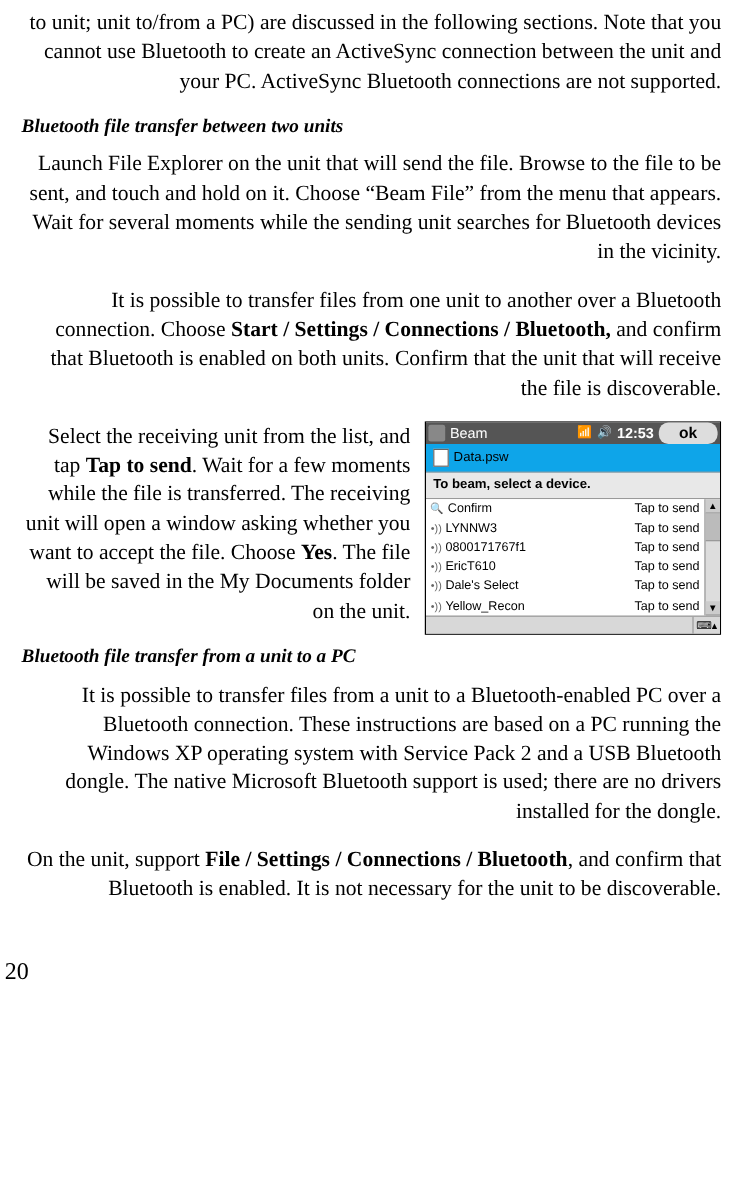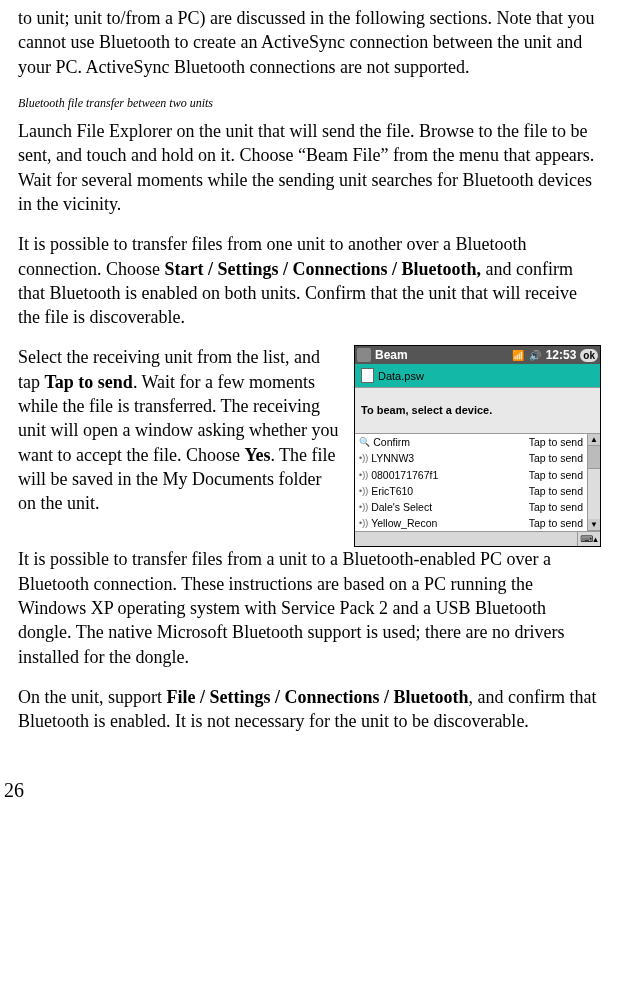--- a/index.html
+++ b/index.html
@@ -9,25 +9,25 @@
     margin: 0;
     padding: 0;
     background: #fff;
     color: #000;
     width: 619px;
   }
   .page {
     padding: 6px 18px 10px 18px;
     box-sizing: border-box;
   }
-  p { margin: 0 0 16px 0; }
+  p { margin: 0 0 16px 0; text-align: right; }
   h3 {
     font-style: italic;
-    font-weight: normal;
-    font-size: 12px;
+    font-weight: bold;
+    font-size: 16px;
     margin: 0 0 8px 0;
   }
   .bold { font-weight: bold; }
   .wrap-fig { overflow: hidden; }
   .fig {
     float: right;
     width: 245px;
     margin-left: 12px;
     border: 1px solid #000;
     background: #fff;
@@ -41,48 +41,48 @@
     align-items: center;
     height: 18px;
     padding: 0 2px;
     gap: 4px;
   }
   .win-start {
     width: 14px; height: 14px;
     background: #888;
     border-radius: 2px;
   }
-  .win-title { flex: 1; font-weight: bold; font-size: 12px; }
+  .win-title { flex: 1; font-weight: normal; font-size: 12px; }
   .win-signal { font-size: 10px; }
   .win-sound { font-size: 10px; }
   .win-time { font-size: 12px; font-weight: bold; }
   .win-ok {
     background: #ddd; color: #000;
     border-radius: 8px;
-    font-size: 10px; font-weight: bold;
-    padding: 0 3px;
+    font-size: 13px; font-weight: bold;
+    padding: 0 17px;
   }
   .file-row {
     padding: 4px 6px;
     border-bottom: 1px solid #999;
-    background: #14b8a6;
+    background: #0ea5e9;
     display: flex;
     align-items: center;
     gap: 4px;
   }
   .file-icon {
     width: 11px; height: 13px;
     border: 1px solid #666;
     background: #fff;
     position: relative;
   }
   .instr-row {
     background: #e8e8e8;
     font-weight: bold;
-    padding: 15px 6px;
+    padding: 3px 6px;
     border-bottom: 1px solid #999;
   }
   .dev-area {
     display: flex;
     background: #fff;
   }
   .dev-list { flex: 1; }
   .dev-row {
     display: flex;
     justify-content: space-between;
@@ -218,22 +218,23 @@
       <div class="bottom-bar">
         <div class="kbd-icon">⌨▴</div>
       </div>
     </div>
 
     <p>
       <span>Select the receiving unit from the list, and tap </span><span class="bold">Tap to send</span><span>. Wait for a few moments while the file is transferred. The receiving unit will open a window asking whether you want to accept the file. Choose </span><span class="bold">Yes</span><span>. The file will be saved in the My Documents folder on the unit.</span>
     </p>
   </div>
 
+  <h3>Bluetooth file transfer from a unit to a PC</h3>
 
   <p>It is possible to transfer files from a unit to a Bluetooth-enabled PC over a Bluetooth connection. These instructions are based on a PC running the Windows XP operating system with Service Pack 2 and a USB Bluetooth dongle. The native Microsoft Bluetooth support is used; there are no drivers installed for the dongle.</p>
 
   <p>
     <span>On the unit, support </span><span class="bold">File / Settings / Connections / Bluetooth</span><span>, and confirm that Bluetooth is enabled. It is not necessary for the unit to be discoverable.</span>
   </p>
 
-  <div class="page-num">26</div>
+  <div class="page-num">20</div>
 
 </div>
 
 </body></html>

